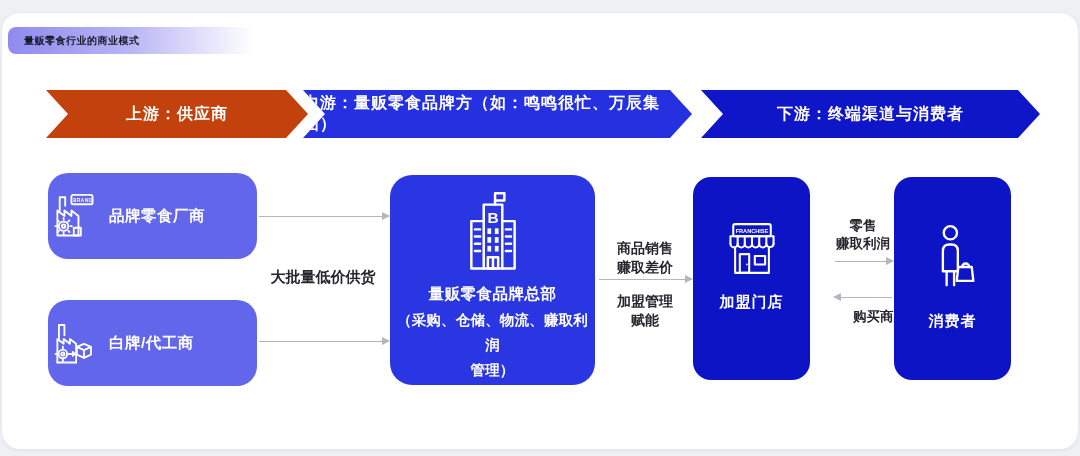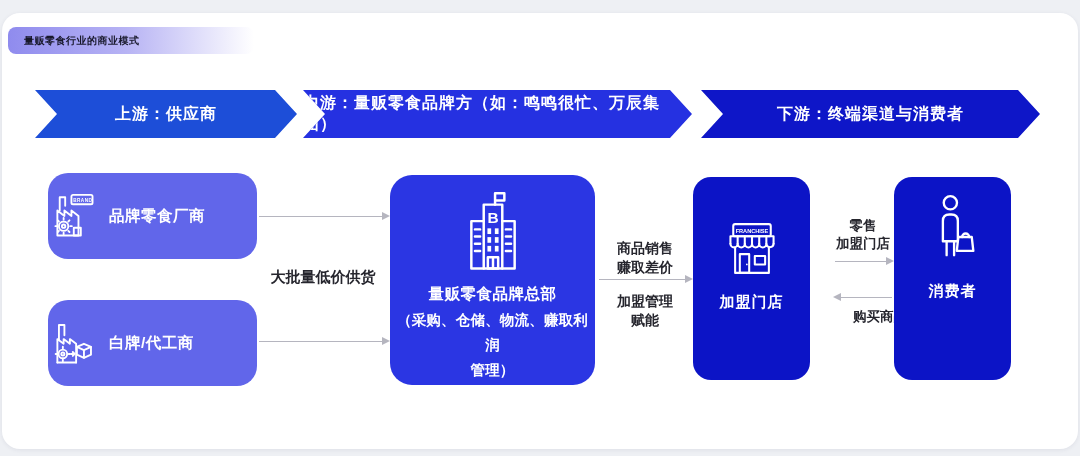--- a/index.html
+++ b/index.html
@@ -24,21 +24,21 @@
     font-size:10px;font-weight:700;color:#17172a;letter-spacing:.5px;
   }
 
   
   .banner{
     position:absolute;top:90px;height:48px;
     display:flex;align-items:center;justify-content:center;
     color:#fff;font-size:16px;font-weight:700;letter-spacing:1px;
     clip-path:polygon(0 0,calc(100% - 22px) 0,100% 50%,calc(100% - 22px) 100%,0 100%,22px 50%);
   }
-  .banner.b1{left:35px;width:262px;background:#1d4ed8;}
+  .banner.b1{left:46px;width:262px;background:#c2410c;}
   .banner.b2{left:303px;width:389px;background:#2531e1;}
   .banner.b3{left:701px;width:339px;background:#0e16c8;}
 
   
   .supplier-box{
     position:absolute;left:48px;width:209px;height:86px;border-radius:20px;
     background:#6166ea;display:flex;align-items:center;justify-content:flex-start;gap:11px;
     color:#fff;font-size:15.5px;font-weight:700;letter-spacing:.5px;
   }
   .supplier-box.s1{top:173px;}
@@ -53,21 +53,21 @@
   .hq-title{font-size:15.5px;font-weight:700;margin-top:7px;letter-spacing:.5px;}
   .hq-subtitle{font-size:14.5px;font-weight:700;line-height:25px;margin-top:3px;letter-spacing:.2px;}
 
   
   .down-box{
     position:absolute;top:177px;width:117px;height:203px;border-radius:18px;
     background:#0c14c6;display:flex;flex-direction:column;align-items:center;
     padding-top:41px;box-sizing:border-box;color:#fff;text-align:center;
   }
   .down-box.store{left:693px;}
-  .down-box.consumer{left:894px;padding-top:16px;}
+  .down-box.consumer{left:894px;padding-top:46px;}
   .down-label{font-size:15px;font-weight:700;margin-top:14px;letter-spacing:1px;}
   .consumer .down-label{margin-top:16px;}
 
   
   .conn{position:absolute;height:0;border-top:1.5px solid #b5b5bf;}
   .conn::after{
     content:"";position:absolute;top:-5.3px;width:0;height:0;
     border-top:4.5px solid transparent;border-bottom:4.5px solid transparent;
   }
   .conn.dir-right::after{right:-2px;border-left:8px solid #b5b5bf;}
@@ -179,21 +179,21 @@
         <path d="M14 31 v27 h36 v-27"></path>
         <rect x="19" y="38" width="10" height="20"></rect>
         <circle cx="26.5" cy="49" r="0.9" fill="#fff" stroke="none"></circle>
         <rect x="35" y="40" width="11" height="9"></rect>
       </svg>
     </span>
     <div class="down-label">加盟门店</div>
   </div>
 
   <div class="flow-label fl-retail">零售
-加盟门店</div>
+赚取利润</div>
   <div class="conn dir-right" style="left:835px;top:261px;width:57px;"></div>
   <div class="conn dir-left" style="left:835px;top:297px;width:57px;"></div>
   <div class="flow-label fl-buy">购买商品</div>
 
   <div class="down-box consumer">
     <span>
       <svg width="47" height="73" viewBox="0 0 44 68" fill="none" stroke="#fff" stroke-width="2.2" stroke-linecap="round" stroke-linejoin="round">
         <circle cx="20" cy="9" r="6.2"></circle>
         <path d="M13 45 V26 q0 -6 6 -6 h2 q6 0 6 6 v19 Z"></path>
         <path d="M16.5 45 v13 M23.5 45 v13"></path>

